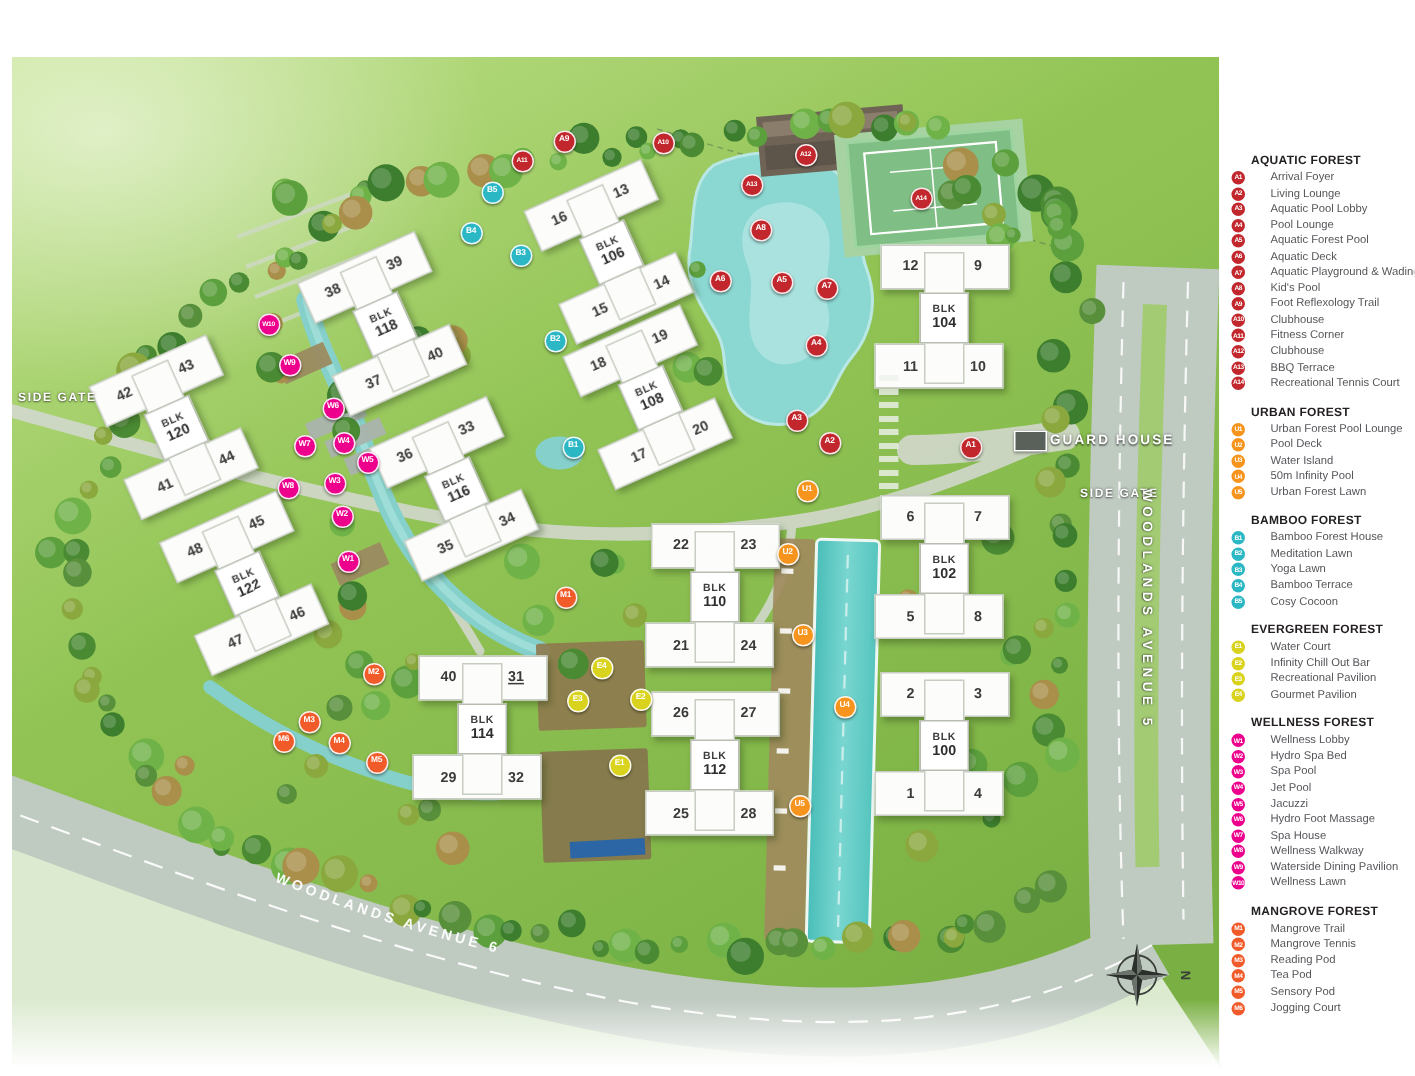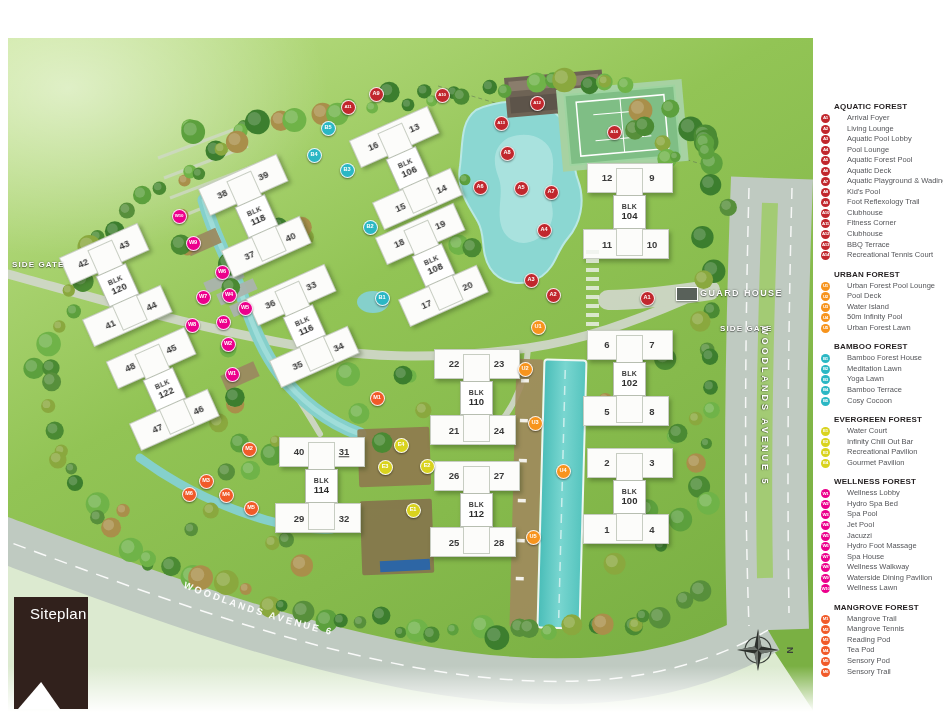--- a/index.html
+++ b/index.html
@@ -724,24 +724,20 @@
         <div class="marker" style="left: 173.5px; top: 448.5px; background: rgb(241, 90, 41); font-size: 5.6px;">M6</div>
       </div>
 
     <div class="crossing"></div>
     <div class="guard-icon"></div>
     <div class="maplabel guard-house">GUARD HOUSE</div>
     <div class="maplabel side-gate-r">SIDE GATE</div>
     <div class="maplabel side-gate-l">SIDE GATE</div>
     <div class="maplabel ave5">WOODLANDS AVENUE 5</div>
 
-    <div class="siteplan-box">
-      <span class="t">Siteplan</span>
-      <div class="siteplan-notch"></div>
-    </div>
   </div>
 
   <div class="legend" id="legend">
       <div class="sec">
         <div class="sec-title">AQUATIC FOREST</div>
         <div class="item">
           <span class="badge" style="background: rgb(193, 39, 45);">A1</span>
           <span class="lab">Arrival Foyer</span>
         </div>
         <div class="item">
@@ -922,17 +918,17 @@
         <div class="item">
           <span class="badge" style="background: rgb(241, 90, 41);">M4</span>
           <span class="lab">Tea Pod</span>
         </div>
         <div class="item">
           <span class="badge" style="background: rgb(241, 90, 41);">M5</span>
           <span class="lab">Sensory Pod</span>
         </div>
         <div class="item">
           <span class="badge" style="background: rgb(241, 90, 41);">M6</span>
-          <span class="lab">Sensory Trail</span>
+          <span class="lab">Jogging Court</span>
         </div>
       </div>
     </div>
 </div>
 
 </body></html>

